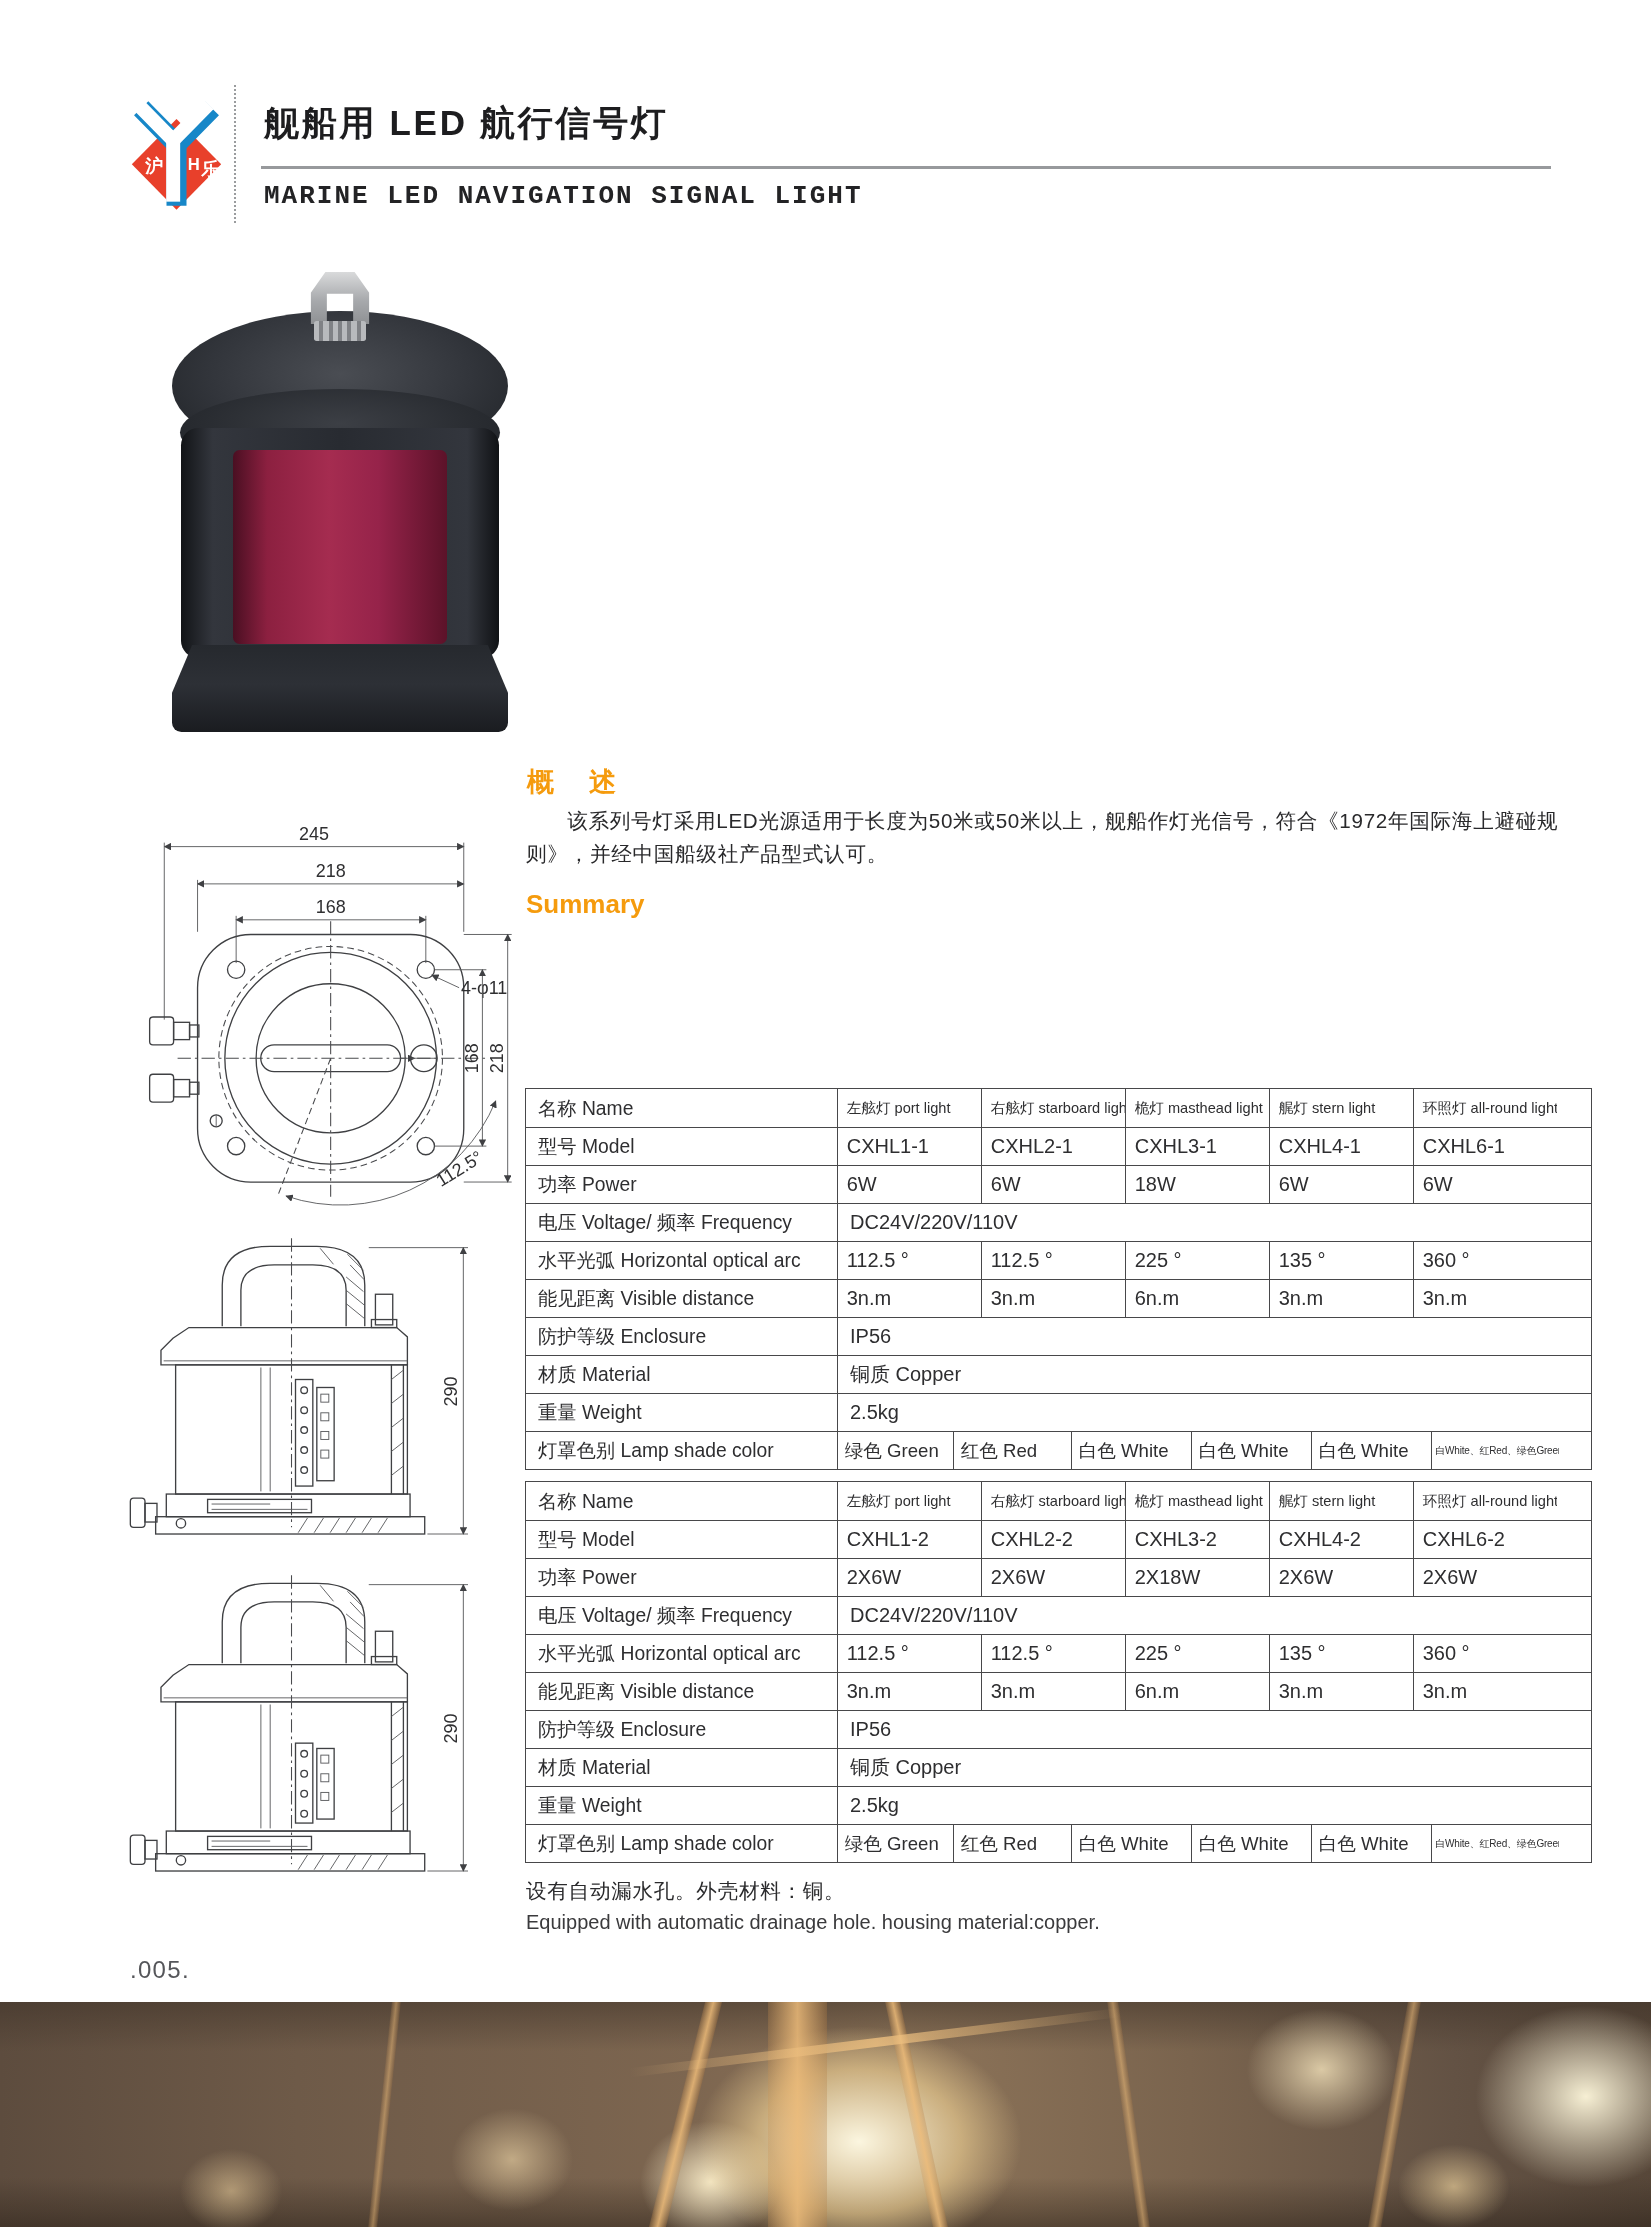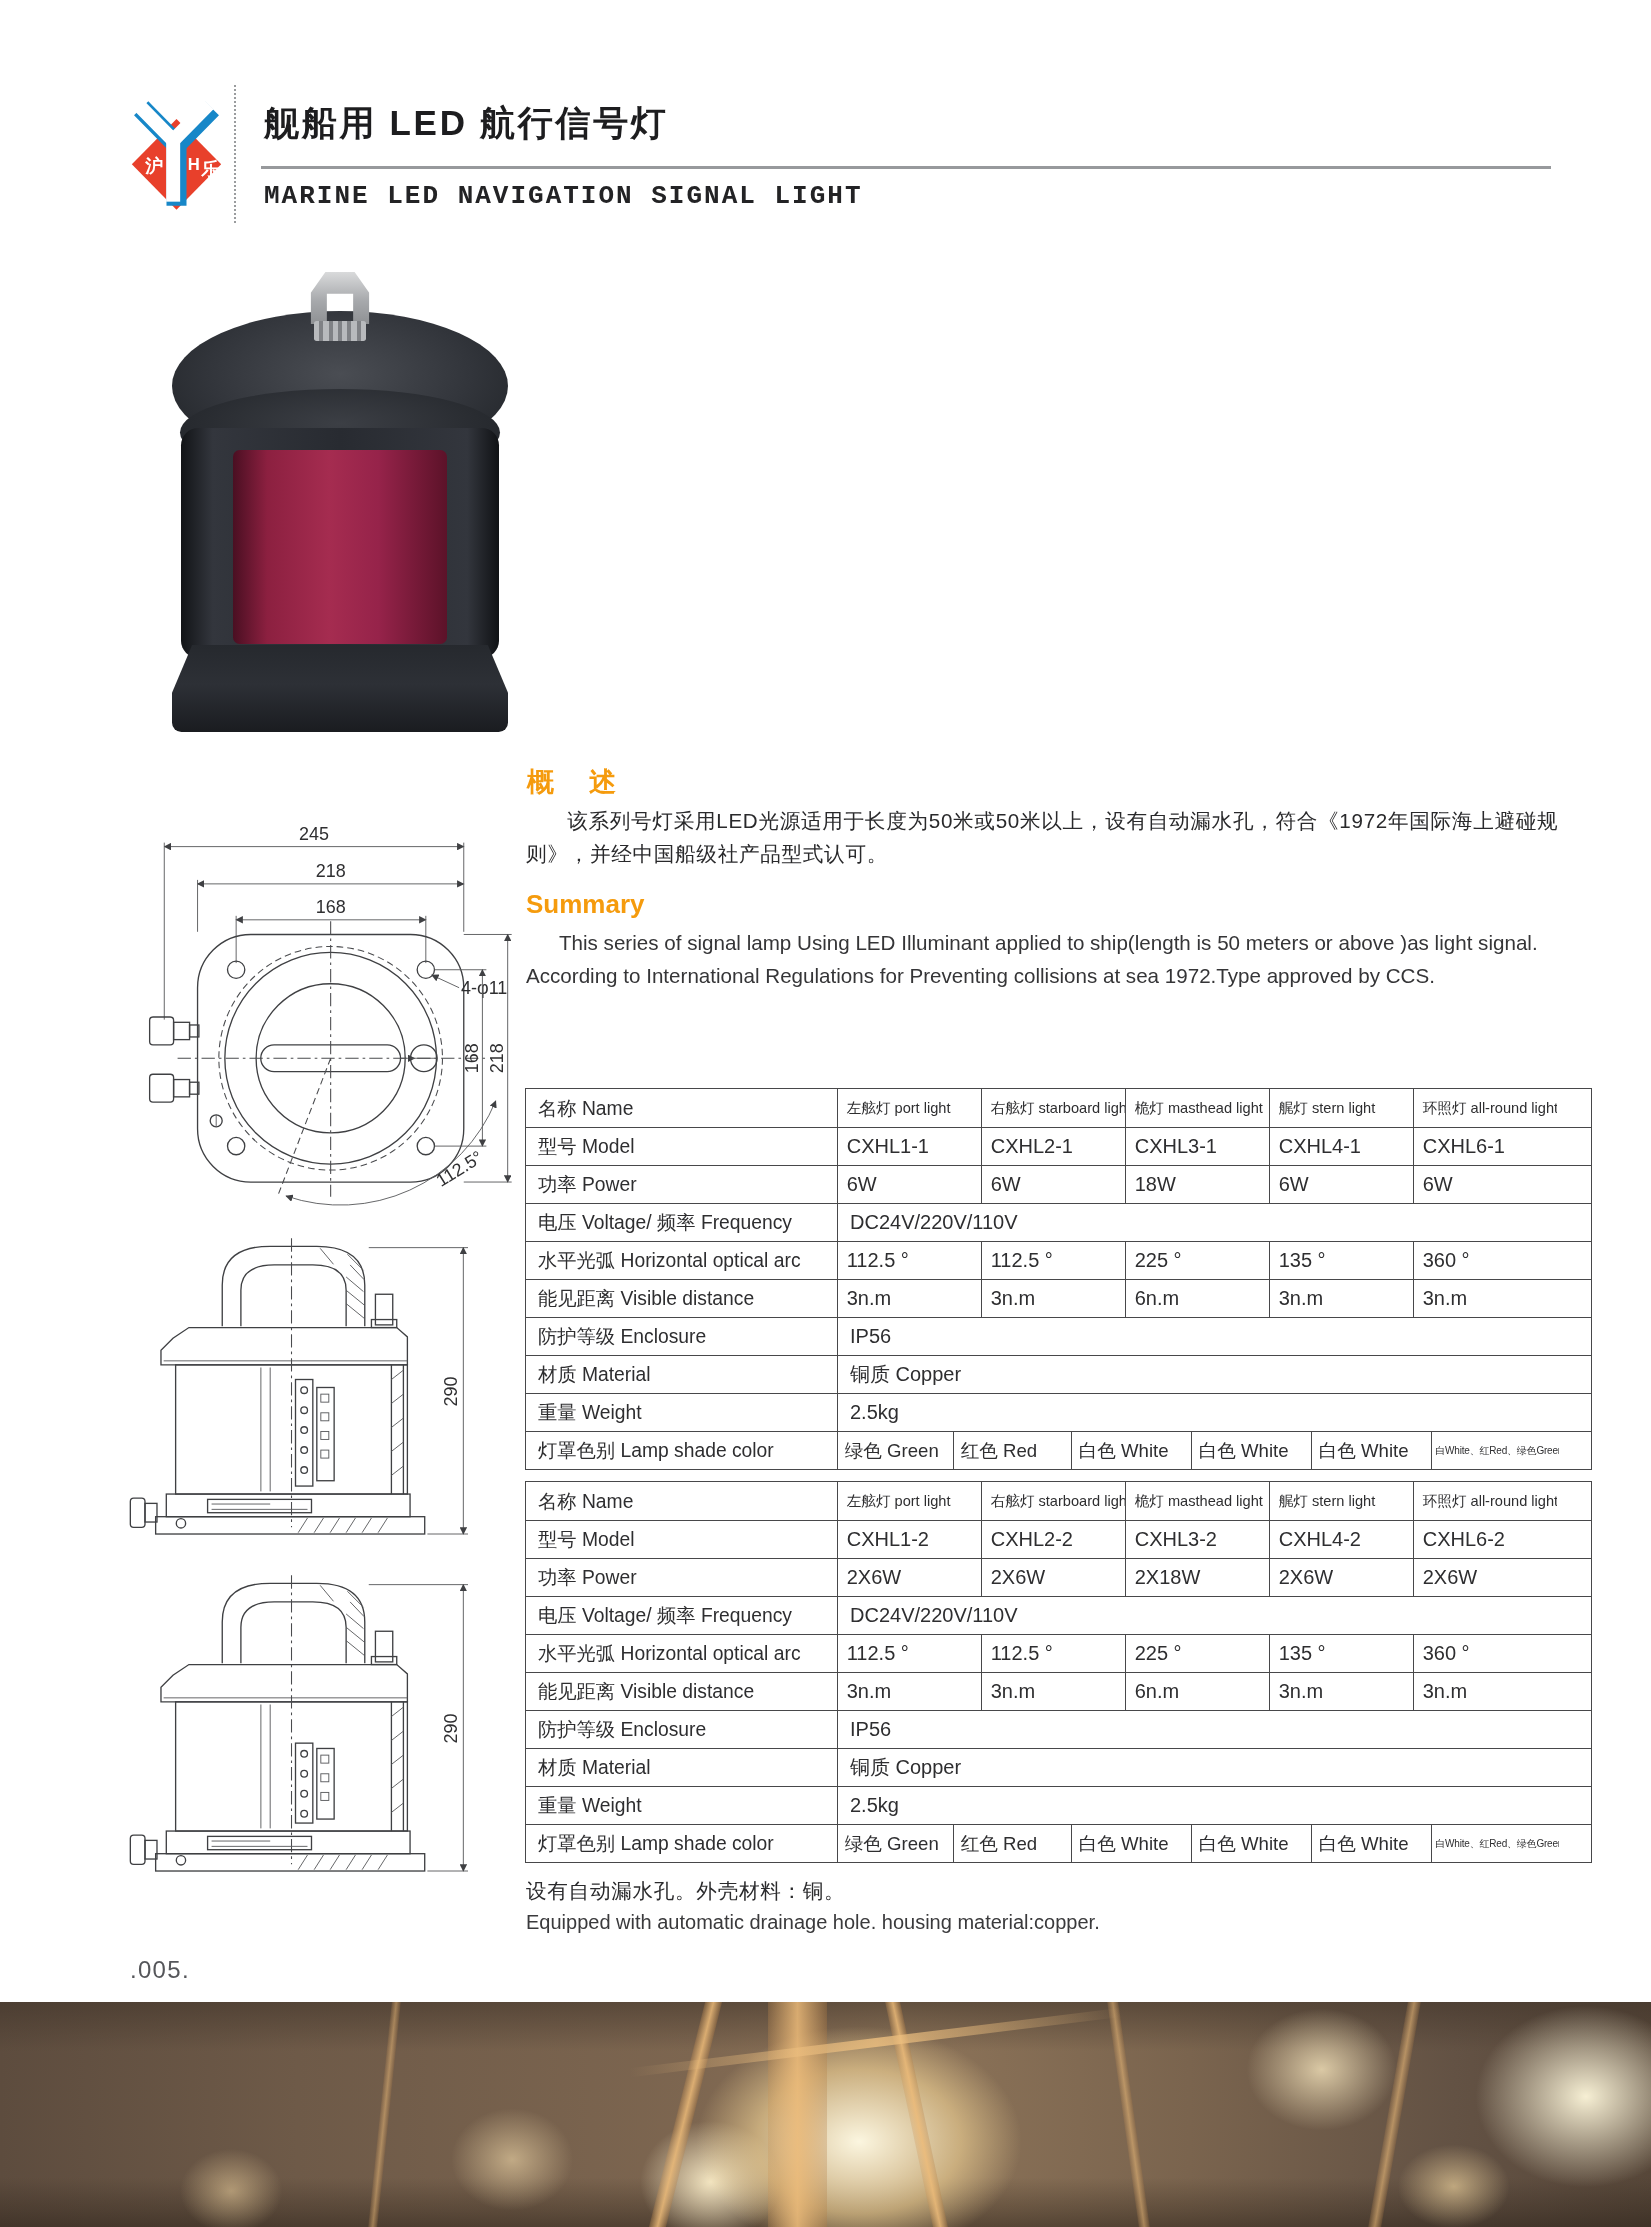--- a/index.html
+++ b/index.html
@@ -305,23 +305,22 @@
         <circle class="dline" cx="96" cy="466" r="7"></circle>
       </g>
       <line class="dthin" x1="378" y1="52" x2="527" y2="52"></line>
       <line class="dthin" x1="466" y1="482" x2="527" y2="482"></line>
       <line class="dthin" x1="520" y1="52" x2="520" y2="482" marker-start="url(#arr)" marker-end="url(#arr)"></line>
       <text class="dtext" x="510" y="268" text-anchor="middle" transform="rotate(-90 510 268)">290</text>
     </svg>
   </div>
 
   <div class="abs ov-zh-h h-orange">概　述</div>
-  <div class="abs ov-zh-b">该系列号灯采用LED光源适用于长度为50米或50米以上，设有自动漏水孔，符合《1972年国际海上避碰规则》，并经中国船级社产品型式认可。</div>
+  <div class="abs ov-zh-b">该系列号灯采用LED光源适用于长度为50米或50米以上，舰船作灯光信号，符合《1972年国际海上避碰规则》，并经中国船级社产品型式认可。</div>
   <div class="abs ov-en-h h-orange">Summary</div>
-  <div class="abs ov-en-b">This series of signal lamp Using LED Illuminant applied to ship(length is 50 meters or above )as light signal. According to International Regulations for Preventing collisions at sea 1972.Type approved by CCS.</div>
 
   <div class="abs ptable table1">
       <div class="trow">
         <div class="tcell tlabel">名称 Name</div>
         <div class="tcell tdata thead">左舷灯 port light</div>
         <div class="tcell tdata thead">右舷灯 starboard light</div>
         <div class="tcell tdata thead">桅灯 masthead light</div>
         <div class="tcell tdata thead">艉灯 stern light</div>
         <div class="tcell tdata thead">环照灯 all-round light</div>
       </div>

